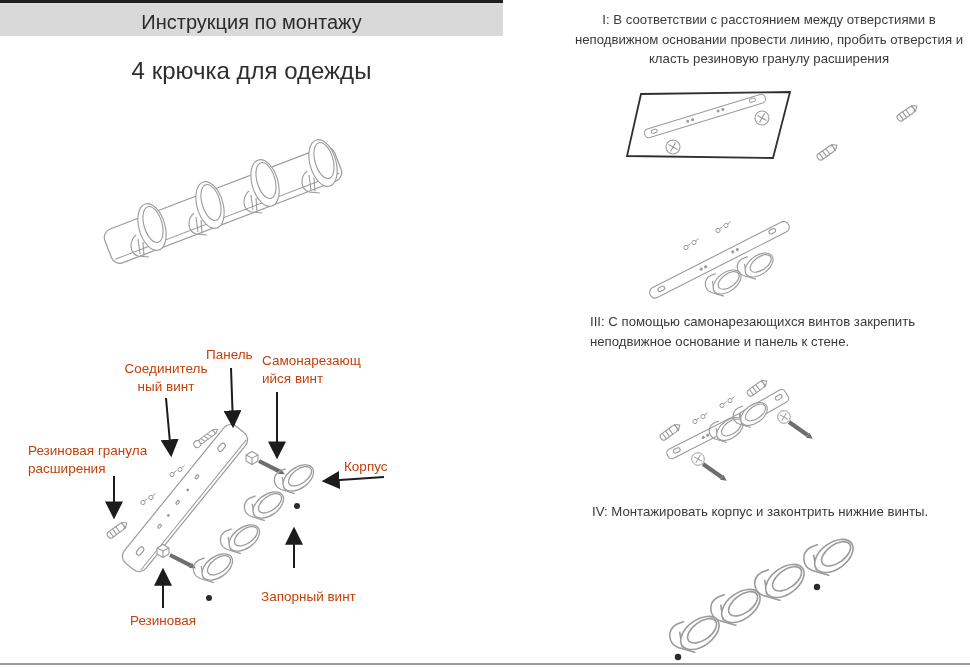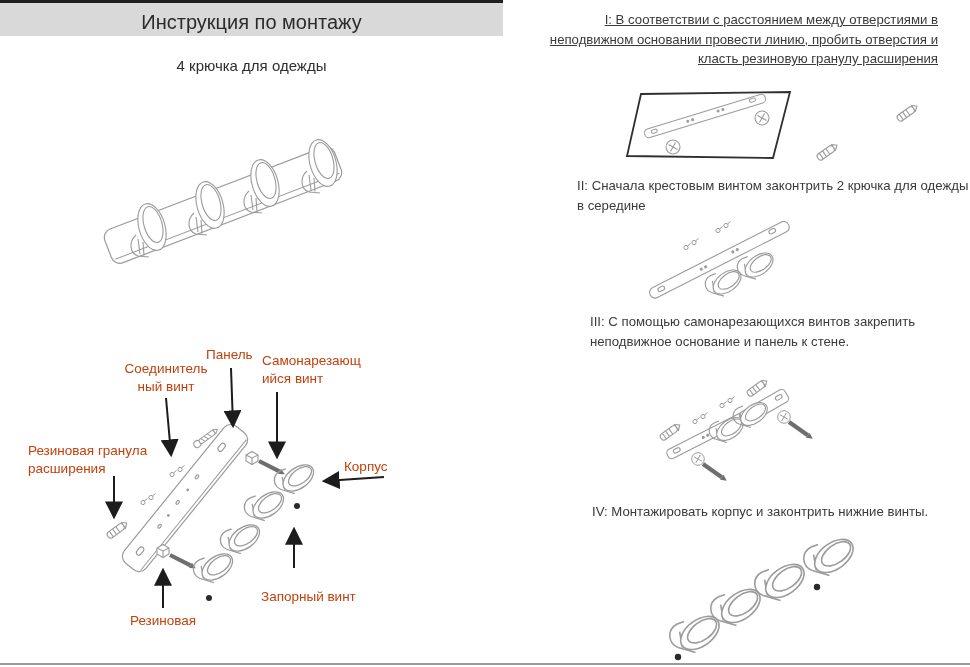--- a/index.html
+++ b/index.html
@@ -4,25 +4,25 @@
 <style>
   html,body{margin:0;padding:0;}
   body{font-family:"Liberation Sans",sans-serif;background:#ffffff;}
   #page{position:relative;width:970px;height:667px;background:#fff;overflow:hidden;}
 
   
   .hdr{position:absolute;left:0;top:0;width:503px;height:36px;background:#d9d9d9;
        border-top:3px solid #1f1f1f;box-sizing:border-box;}
   .hdr-title{width:100%;text-align:center;font-size:20px;color:#2b2b2b;padding-top:8px;}
   .subtitle{position:absolute;left:0;top:57px;width:503px;text-align:center;
-            font-size:15px;color:#2e2e2e;}
+            font-size:24px;color:#2e2e2e;}
 
   
   .step-text{position:absolute;font-size:13.2px;color:#3a3a3a;line-height:1.48;}
-  .step1{left:540px;top:10px;width:398px;text-align:right;text-decoration:underline;}
+  .step1{left:570px;top:10px;width:398px;text-align:center;}
   .step2{left:577px;top:176px;width:392px;text-align:left;}
   .step3{left:590px;top:312px;width:382px;text-align:left;}
   .step4{left:592px;top:502px;width:385px;text-align:left;}
 
   
   .lbl{position:absolute;font-size:13.5px;color:#c2410c;line-height:1.3;}
   .nowrap{white-space:nowrap;}
   .lbl-panel{left:206px;top:346px;}
   .lbl-connecting{left:124px;top:360px;width:84px;text-align:center;word-break:break-all;}
   .lbl-selftap{left:262px;top:352px;width:106px;word-break:break-all;}
@@ -172,21 +172,20 @@
       <circle cx="-13" cy="0" r="1" fill="#9b9b9b"></circle>
       <circle cx="14" cy="-1" r="1" fill="#9b9b9b"></circle>
       <circle cx="19" cy="-1" r="1" fill="#9b9b9b"></circle>
     </g>
     <use href="#sym-crosshead" transform="translate(48,62)"></use>
     <use href="#sym-crosshead" transform="translate(137,33)"></use>
     <use href="#sym-dowel" transform="translate(202,67) rotate(-35)"></use>
     <use href="#sym-dowel" transform="translate(282,28) rotate(-35)"></use>
   </svg>
 
-  <div class="step-text step2">II: Сначала крестовым винтом законтрить 2 крючка для одежды в середине</div>
 
   <svg style="left:640px;top:213px;" width="310" height="100" viewBox="0 0 310 100">
     <g transform="translate(79,47) rotate(-27)" stroke="#9b9b9b" stroke-width="1.1" fill="#ffffff">
       <rect x="-77" y="-5.5" width="155" height="11" rx="5"></rect>
       <rect x="-68" y="-2.5" width="7" height="4" rx="2"></rect>
       <rect x="57" y="-3.5" width="7" height="4" rx="2"></rect>
       <circle cx="-20" cy="0" r="1" fill="#9b9b9b"></circle>
       <circle cx="-15" cy="0" r="1" fill="#9b9b9b"></circle>
       <circle cx="16" cy="-1" r="1" fill="#9b9b9b"></circle>
       <circle cx="21" cy="-1" r="1" fill="#9b9b9b"></circle>

